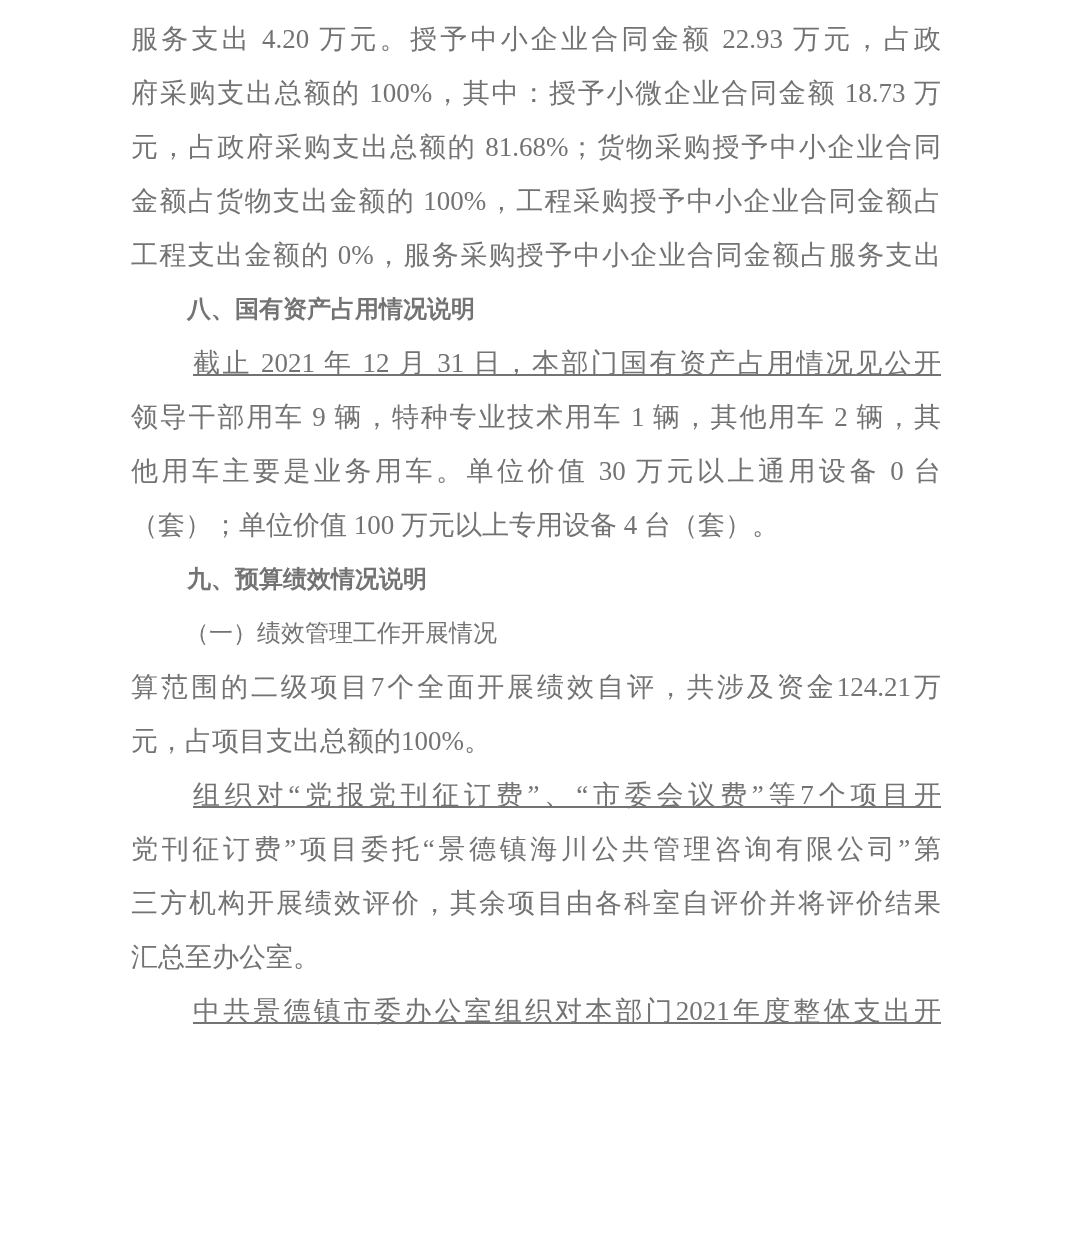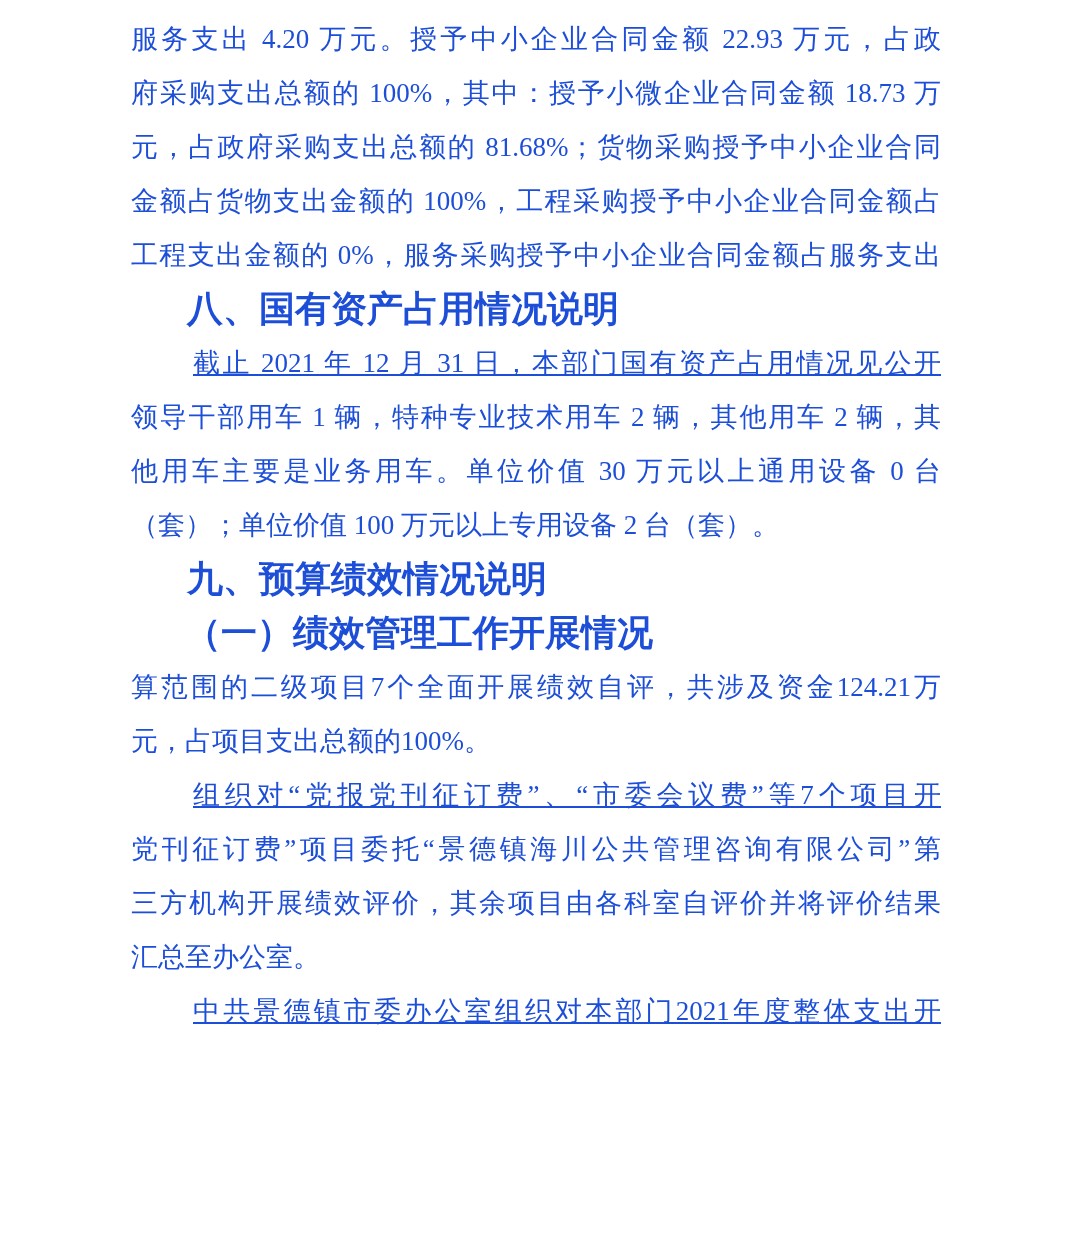--- a/index.html
+++ b/index.html
@@ -13,64 +13,64 @@
     height: 1254px;
     box-sizing: border-box;
     padding: 12px 133px 0 131px;
     background: #ffffff;
     overflow: hidden;
   }
   .ln {
     height: 54px;
     line-height: 54px;
     font-size: 27px;
-    color: #1d4ed8;
+    color: #737373;
     font-family: "Liberation Serif", "DejaVu Serif", serif;
     white-space: normal;
     overflow: hidden;
   }
   .just {
     text-align: justify;
     text-align-last: justify;
   }
   .ind {
     padding-left: 62px;
     text-decoration: underline;
   }
   .h1 {
     font-family: "Liberation Sans", "DejaVu Sans", sans-serif;
     font-weight: 700;
-    font-size: 36px;
+    font-size: 24px;
     padding-left: 56px;
     text-align: center;
     text-align-last: left;
   }
   .h2 {
     font-family: "Liberation Serif", "DejaVu Serif", serif;
-    font-weight: 700;
-    font-size: 36px;
+    font-weight: 400;
+    font-size: 24px;
     padding-left: 54px;
     text-align: left;
     text-align-last: left;
   }
 </style>
 </head>
 <body>
 
 <div class="page">
   <div class="ln just">服务支出 4.20 万元。授予中小企业合同金额 22.93 万元，占政</div>
   <div class="ln just">府采购支出总额的 100%，其中：授予小微企业合同金额 18.73 万</div>
   <div class="ln just">元，占政府采购支出总额的 81.68%；货物采购授予中小企业合同</div>
   <div class="ln just">金额占货物支出金额的 100%，工程采购授予中小企业合同金额占</div>
   <div class="ln just">工程支出金额的 0%，服务采购授予中小企业合同金额占服务支出</div>
   <div class="ln h1">八、国有资产占用情况说明</div>
   <div class="ln just ind">截止 2021 年 12 月 31 日，本部门国有资产占用情况见公开</div>
-  <div class="ln just">领导干部用车 1 辆，特种专业技术用车 2 辆，其他用车 2 辆，其</div>
+  <div class="ln just">领导干部用车 9 辆，特种专业技术用车 1 辆，其他用车 2 辆，其</div>
   <div class="ln just">他用车主要是业务用车。单位价值 30 万元以上通用设备 0 台</div>
-  <div class="ln">（套）；单位价值 100 万元以上专用设备 2 台（套）。</div>
+  <div class="ln">（套）；单位价值 100 万元以上专用设备 4 台（套）。</div>
   <div class="ln h1">九、预算绩效情况说明</div>
   <div class="ln h2">（一）绩效管理工作开展情况</div>
   <div class="ln just">算范围的二级项目7个全面开展绩效自评，共涉及资金124.21万</div>
   <div class="ln">元，占项目支出总额的100%。</div>
   <div class="ln just ind">组织对“党报党刊征订费”、“市委会议费”等7个项目开</div>
   <div class="ln just">党刊征订费”项目委托“景德镇海川公共管理咨询有限公司”第</div>
   <div class="ln just">三方机构开展绩效评价，其余项目由各科室自评价并将评价结果</div>
   <div class="ln">汇总至办公室。</div>
   <div class="ln just ind">中共景德镇市委办公室组织对本部门2021年度整体支出开</div>
 </div>

